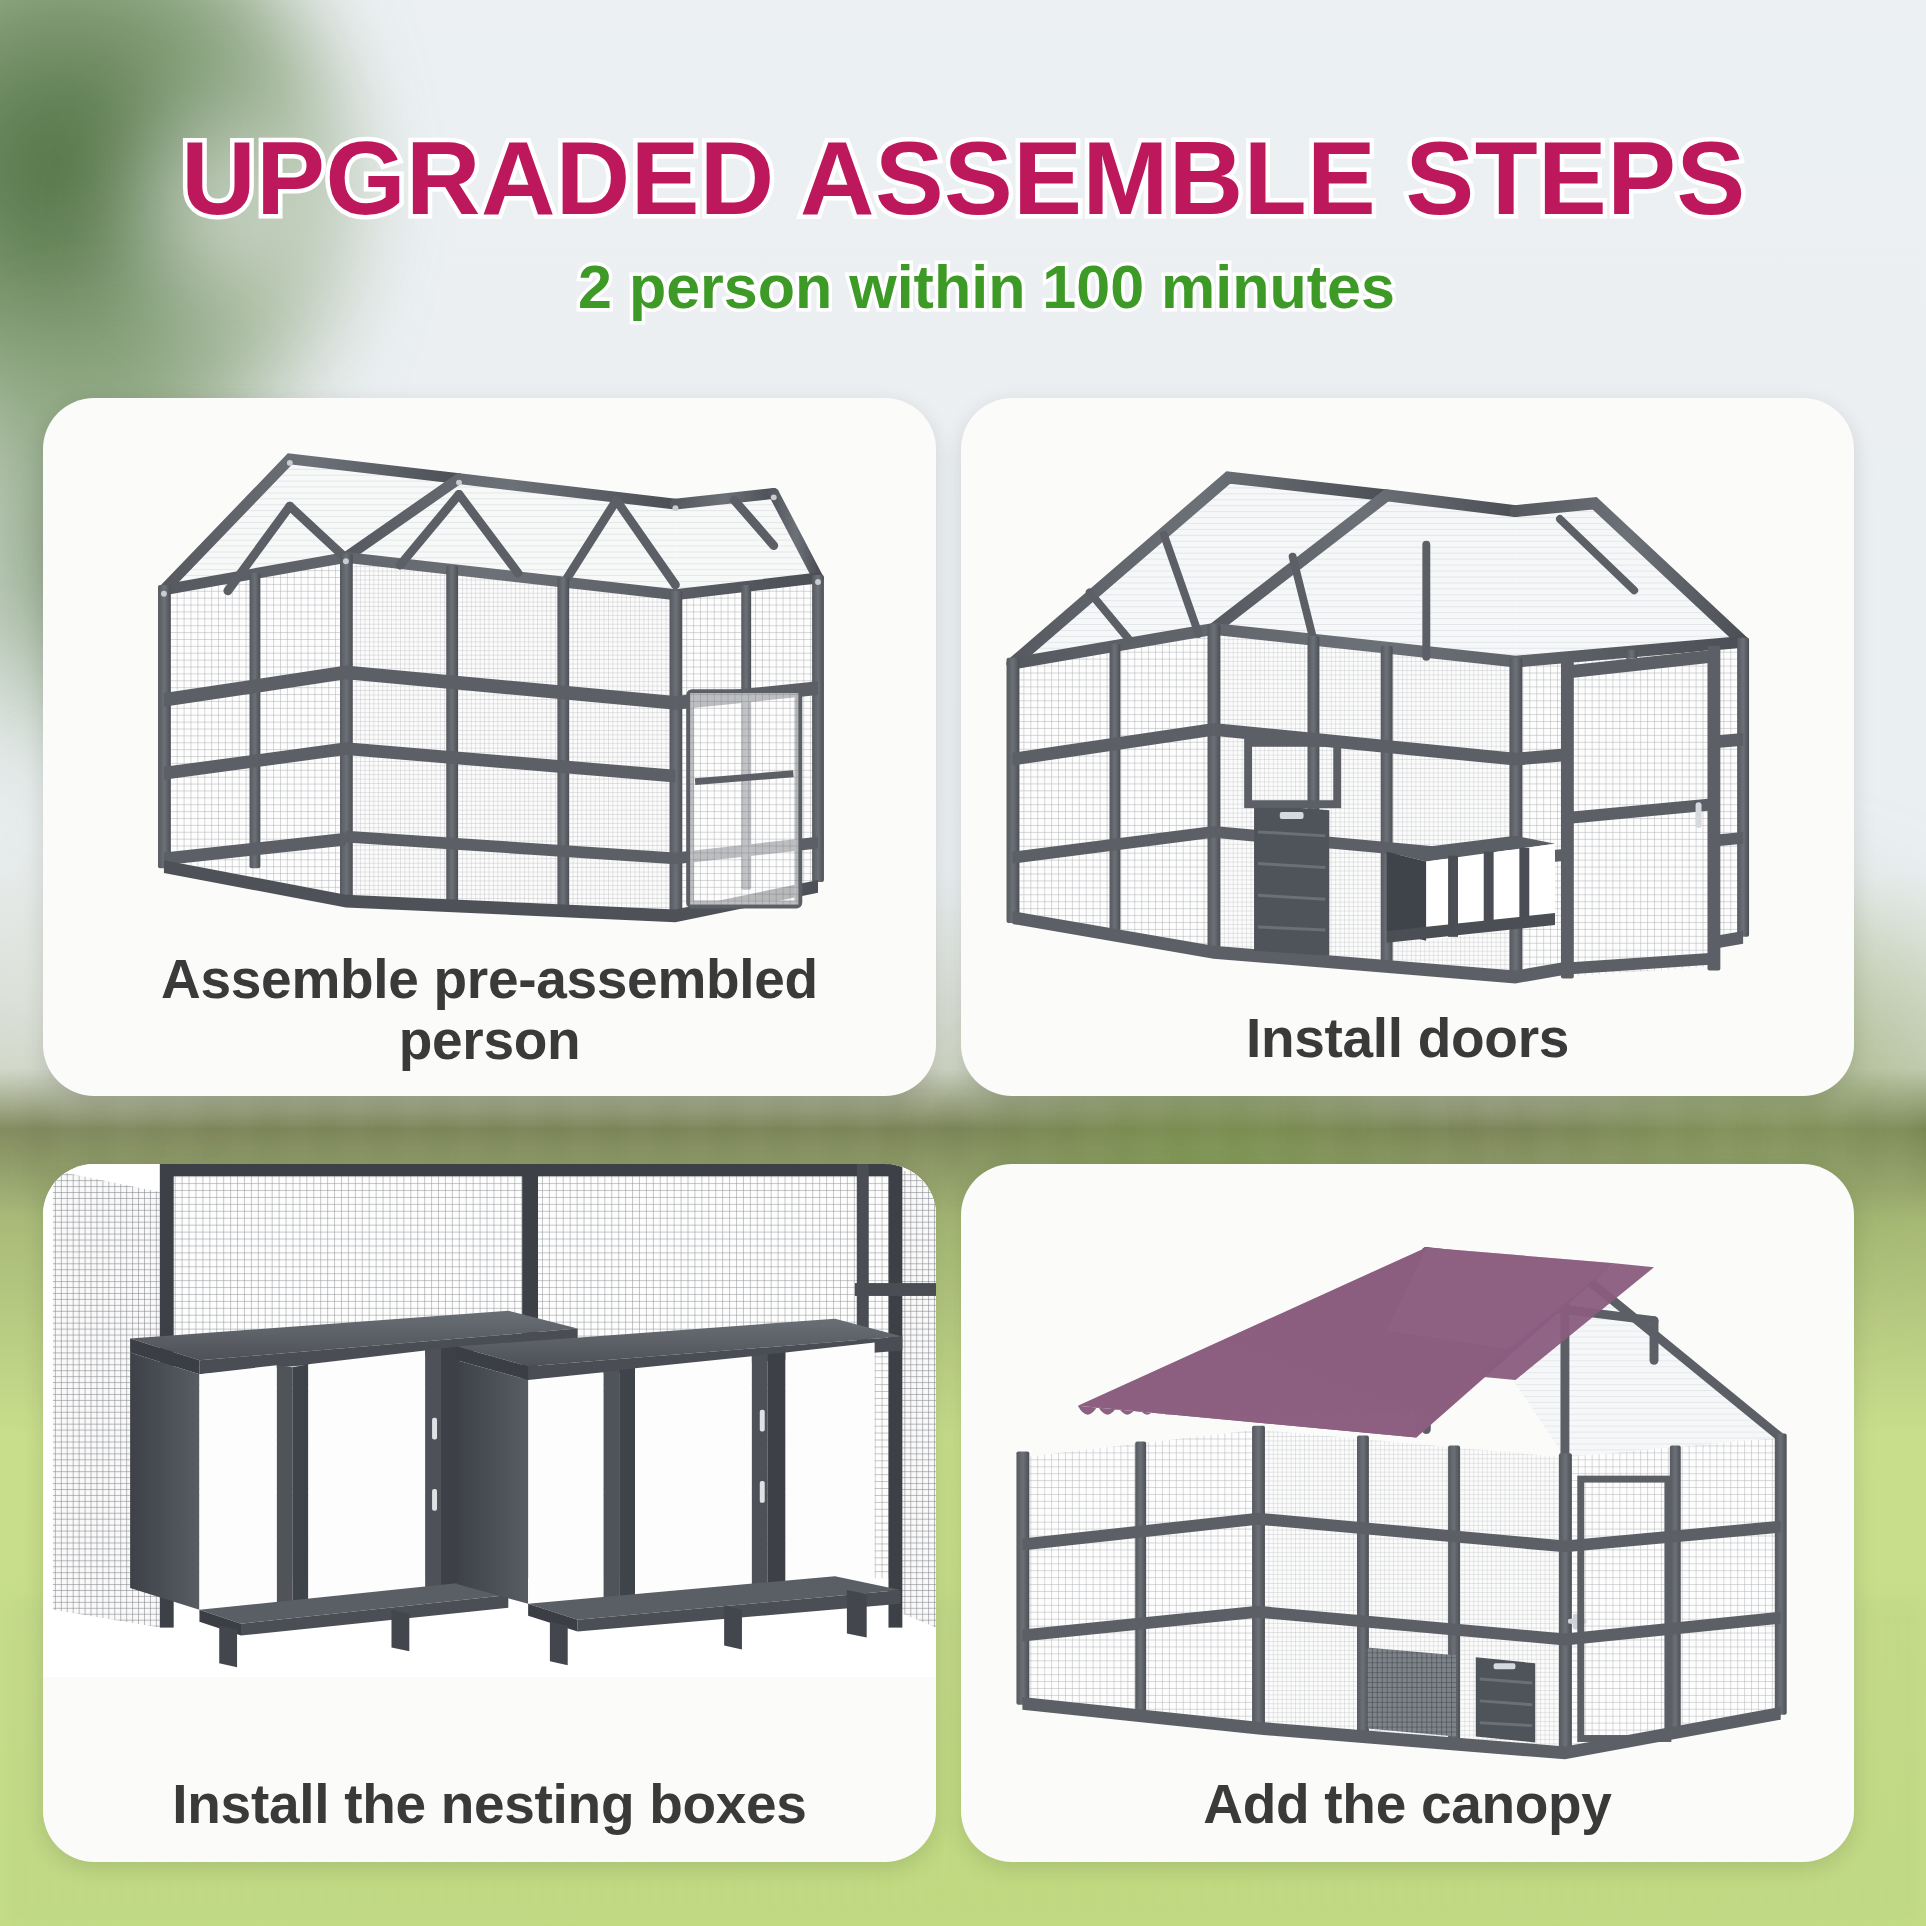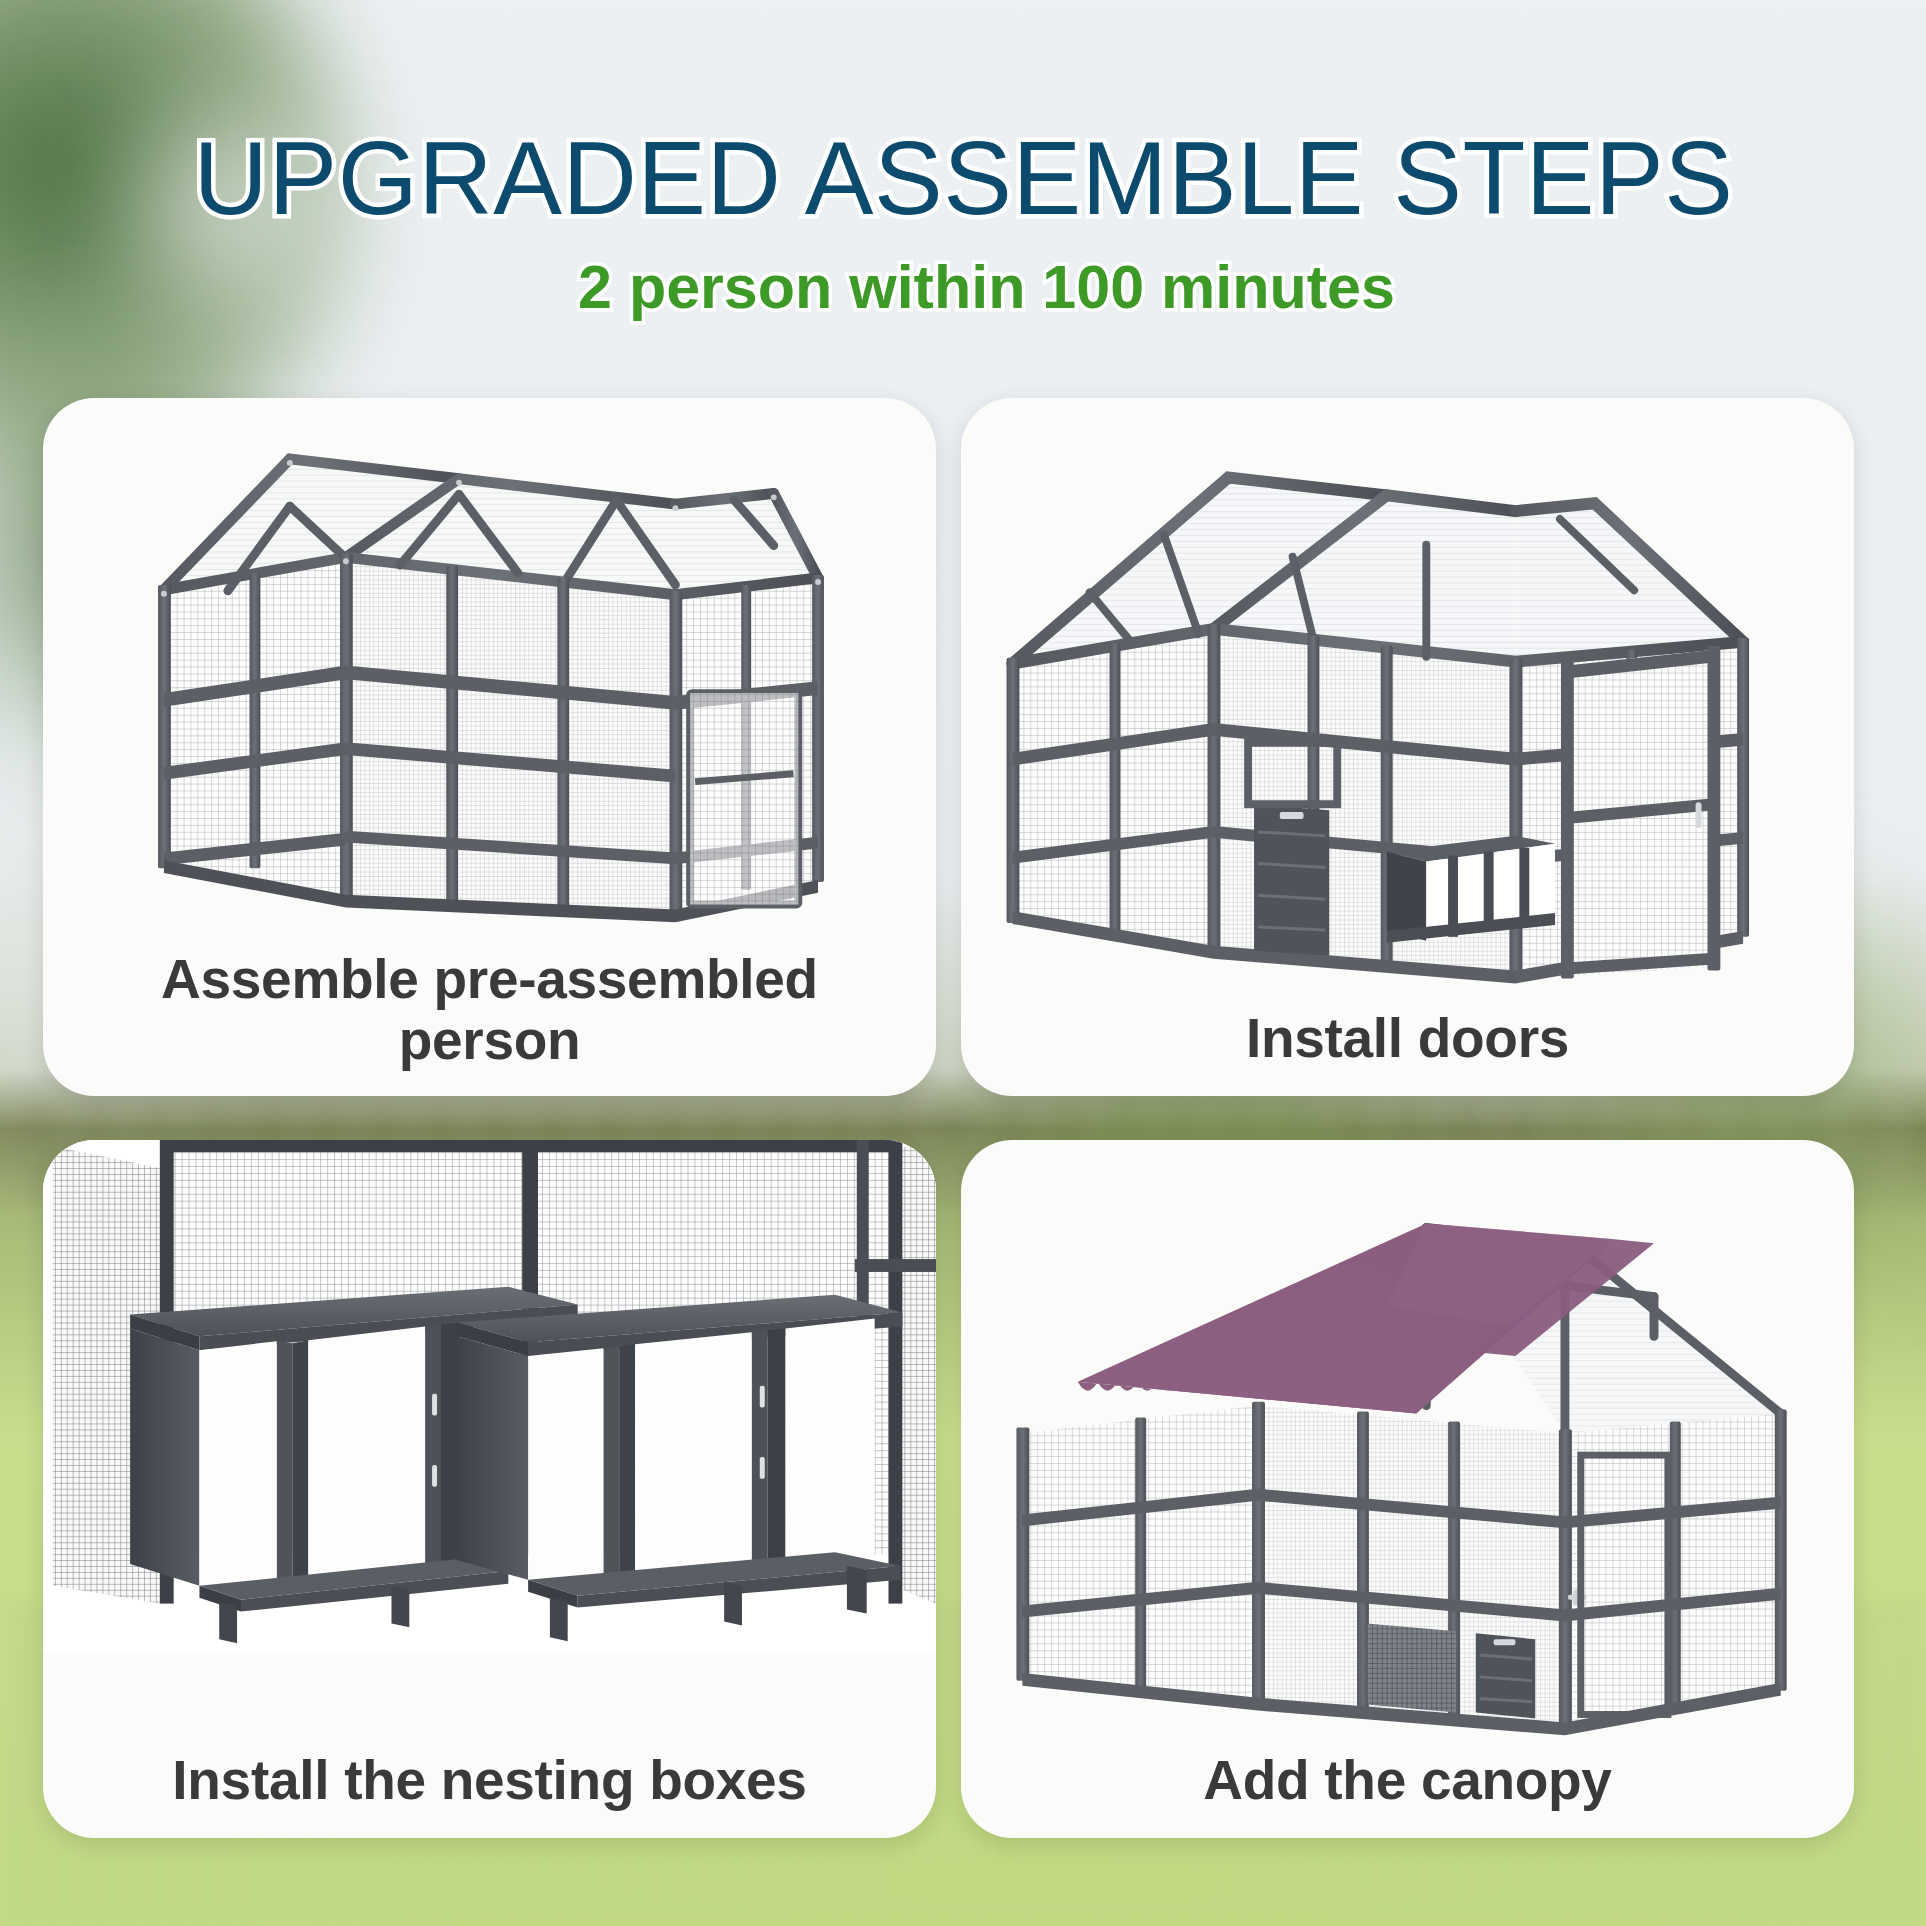--- a/index.html
+++ b/index.html
@@ -69,23 +69,23 @@
 
   
   header {
     position: absolute;
     left: 0; right: 0; top: 127px;
     text-align: center;
     z-index: 5;
   }
   #main-title {
     font-size: 103px;
-    font-weight: 400;
+    font-weight: 700;
     letter-spacing: 0.5px;
-    color: #0c4a6e;
+    color: #be185d;
     line-height: 1.0;
     -webkit-text-stroke: 9px #ffffff;
     paint-order: stroke fill;
     text-transform: uppercase;
   }
   #subtitle {
     margin-top: 22px;
     font-size: 61px;
     font-weight: 700;
     color: #3d9a27;
@@ -97,21 +97,21 @@
   
   #cards {
     position: absolute;
     left: 43px;
     top: 398px;
     width: 1811px;
     height: 1296px;
     display: grid;
     grid-template-columns: 893px 893px;
     grid-template-rows: 698px 698px;
-    gap: 44px 25px;
+    gap: 68px 25px;
     z-index: 4;
   }
   .card {
     position: relative;
     background: #fbfbf9;
     border-radius: 51px;
     overflow: hidden;
     box-shadow: 0 6px 22px rgba(0,0,0,.12);
     display: flex;
     flex-direction: column;

